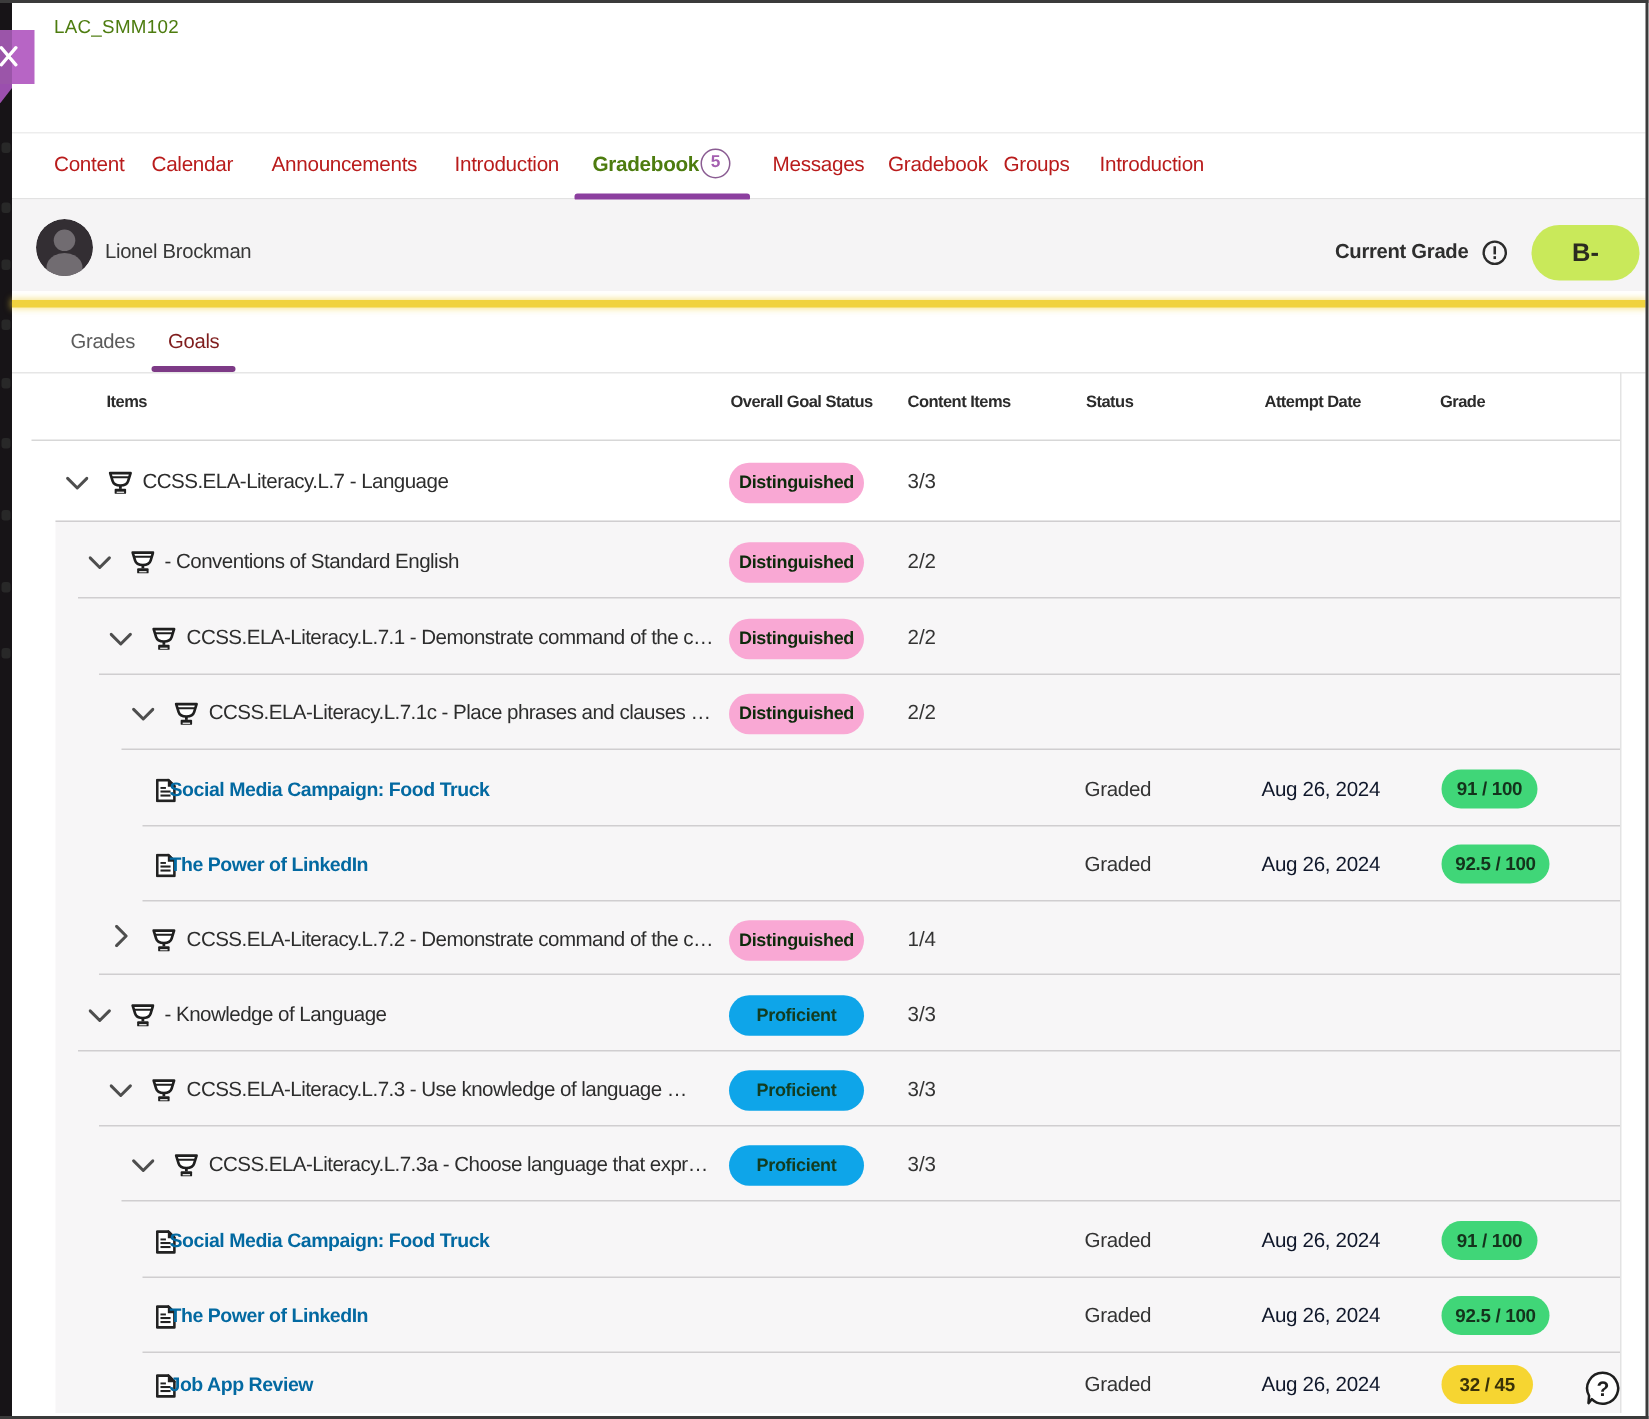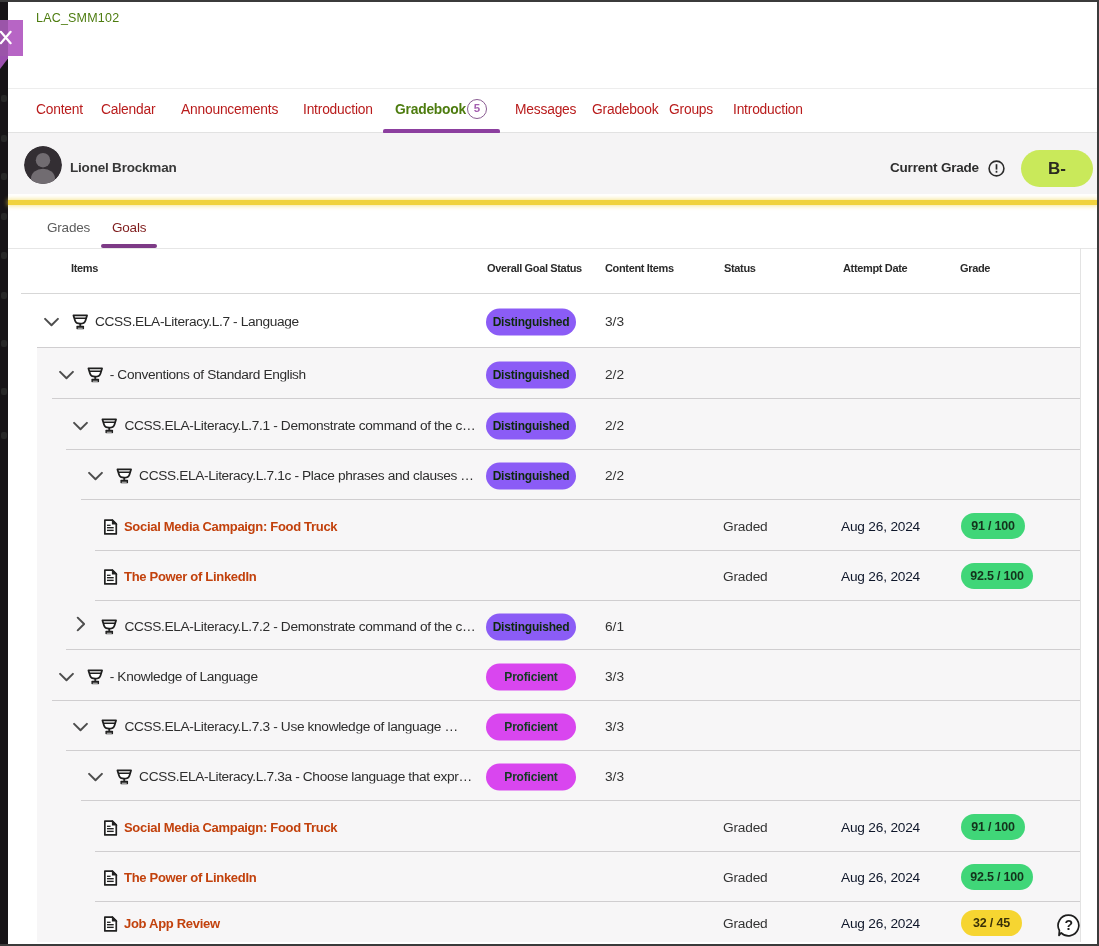--- a/index.html
+++ b/index.html
@@ -13,43 +13,43 @@
 .pwedge{left:0;top:56px;width:8px;height:13px;background:#9b4fae;clip-path:polygon(0 0,100% 0,100% 20%,0 100%)}
 .lac{left:36px;top:11px;font-size:12.5px;color:#4d7c0f;letter-spacing:.2px}
 h1.ttl{position:absolute;left:36px;top:32px;font-family:"Liberation Serif",serif;font-size:32px;font-weight:400;color:#222;letter-spacing:-.2px}
 .navrow{left:8px;top:88px;width:1089px;height:45px;background:#fff;border-top:1px solid #ededed;border-bottom:1px solid #e2e2e2}
 .tab{position:absolute;top:101.5px;font-size:13.8px;color:#b91c1c;letter-spacing:-.2px;white-space:nowrap}
 .tab.act{font-weight:bold;color:#4d7c0f}
 .badge5{left:467px;top:99px;width:20px;height:20px;border:1.3px solid #8a5c92;border-radius:50%;color:#a45fb0;font-size:11.5px;font-weight:bold;text-align:center;line-height:17.5px}
 .gbline{left:383px;top:129px;width:117px;height:4.5px;background:#8c3f9f;border-radius:2px}
 .bar{left:8px;top:133px;width:1089px;height:61px;background:#f5f4f5}
 .avatar{left:24px;top:146px}
-.lname{left:70px;top:160px;font-size:13.5px;font-weight:bold;color:#383838;letter-spacing:-.2px}
+.lname{left:70px;top:160px;font-size:13.5px;font-weight:normal;color:#383838;letter-spacing:-.2px}
 .cgrade{left:890px;top:160px;font-size:13.5px;font-weight:bold;color:#2e2e2e;letter-spacing:-.2px}
 .info{left:988px;top:160px}
 .bpill{left:1021px;top:150px;width:72px;height:37px;background:#c9e95a;border-radius:18.5px;text-align:center;line-height:37px;font-size:17px;font-weight:bold;color:#2b2b20}
 .yline{left:8px;top:199.5px;width:1089px;height:5px;background:#f0d23e;box-shadow:0 0 4px 1px rgba(240,210,62,.55)}
 .gtab{position:absolute;top:220px;font-size:13.5px;letter-spacing:-.2px}
 .goalline{left:101px;top:244px;width:56px;height:4px;background:#7d3a86;border-radius:2px}
 .b248{left:8px;top:248px;width:1089px;height:1px;background:#e6e6e6}
 .thead{position:absolute;top:262px;font-size:11px;font-weight:bold;color:#2b2b2b;letter-spacing:-.35px;white-space:nowrap}
 .b293{left:21px;top:293px;width:1059px;height:1px;background:#d7d7d7}
 .grayrect{left:37px;top:347px;width:1043px;height:595px;background:#f7f6f7}
 .vline{left:1080px;top:248px;width:1px;height:694px;background:#e3e3e3}
 .rows{left:0;top:294px;width:1099px}
 .row{position:relative;width:1099px}
 .rb{position:absolute;bottom:0;height:1px;background:#d0ced0}
 .chev{position:absolute;top:calc(50% + 1px);transform:translateY(-50%);line-height:0}
 .troph{position:absolute;top:calc(50% + 1px);transform:translateY(-50%);line-height:0}
 .gtxt{position:absolute;top:50%;transform:translateY(-50%);font-size:13.7px;color:#2d2d2d;letter-spacing:-.35px;white-space:nowrap;overflow:hidden;text-overflow:ellipsis}
-.dtxt{position:absolute;left:124px;top:50%;transform:translateY(-50%);font-size:13px;font-weight:bold;color:#c2410c;letter-spacing:-.3px;white-space:nowrap}
+.dtxt{position:absolute;left:113px;top:50%;transform:translateY(-50%);font-size:13px;font-weight:bold;color:#0369a1;letter-spacing:-.3px;white-space:nowrap}
 .dico{position:absolute;left:103px;top:calc(50% + 1px);transform:translateY(-50%);line-height:0}
 .spill{position:absolute;left:486px;top:calc(50% + 1px);transform:translateY(-50%);width:90px;height:27px;border-radius:13.5px;text-align:center;line-height:27px;font-size:12px;font-weight:bold;letter-spacing:-.2px}
-.dist{background:#8b5cf6;color:#0e2a0c}
-.prof{background:#d946ef;color:#123c20}
+.dist{background:#f9a8d4;color:#0e2a0c}
+.prof{background:#0ea5e9;color:#123c20}
 .cnt{position:absolute;left:605px;top:50%;transform:translateY(-50%);font-size:13.7px;color:#333}
 .graded{position:absolute;left:723px;top:50%;transform:translateY(-50%);font-size:13.7px;color:#333;letter-spacing:-.2px}
 .adate{position:absolute;left:841px;top:50%;transform:translateY(-50%);font-size:13.7px;color:#0f172a;letter-spacing:-.2px}
 .gpill{position:absolute;left:961px;top:50%;transform:translateY(-50%);height:26px;border-radius:13px;text-align:center;line-height:26px;font-size:12.5px;font-weight:bold;letter-spacing:-.2px;background:#40d678;color:#14331c}
 .ypill{background:#f6d531;color:#3a3208}
 .help{left:1056px;top:913px}
 .sico{background:#282828;border-radius:2px}
 .chev svg,.troph svg,.dico svg{display:block}
 </style></head>
 <body>
@@ -241,21 +241,21 @@
           <svg width="16.5" height="16.5" viewBox="0 0 16 16">
             <path d="M1.4 1.6 H14.6 L13 6.8 C12.4 8.8 10.7 9.6 8 9.6 C5.3 9.6 3.6 8.8 3 6.8 Z" fill="#fff" stroke="#1f1f1f" stroke-width="1.7" stroke-linejoin="round"></path>
             <line x1="2.1" y1="4.3" x2="13.9" y2="4.3" stroke="#1f1f1f" stroke-width="1.4"></line>
             <rect x="7.1" y="9.4" width="1.8" height="2.4" fill="#1f1f1f"></rect>
             <rect x="4.3" y="11.7" width="7.4" height="3.3" rx="0.6" fill="#1f1f1f"></rect>
             <rect x="5.6" y="13.6" width="4.8" height="0.75" fill="#fff"></rect>
           </svg>
         </span>
         <span class="gtxt" style="left:124.4px;max-width:352px">CCSS.ELA-Literacy.L.7.2 - Demonstrate command of the conventions of standard English capitalization, punctuation, and spelling when writing.</span>
         <span class="spill dist">Distinguished</span>
-        <span class="cnt">6/1</span>
+        <span class="cnt">1/4</span>
         <div class="rb" style="left:66px;width:1014px"></div>
       </div>
       <div class="row" style="height:51px">
         <span class="chev" style="left:58.7px">
           <svg width="15" height="15" viewBox="0 0 15 15">
             <path d="M1.1 4.4 L7.5 10.8 L13.9 4.4" stroke="#4e4e4e" stroke-width="2" fill="none" stroke-linecap="round" stroke-linejoin="round"></path>
           </svg>
         </span>
         <span class="troph" style="left:86.7px">
           <svg width="16.5" height="16.5" viewBox="0 0 16 16">

